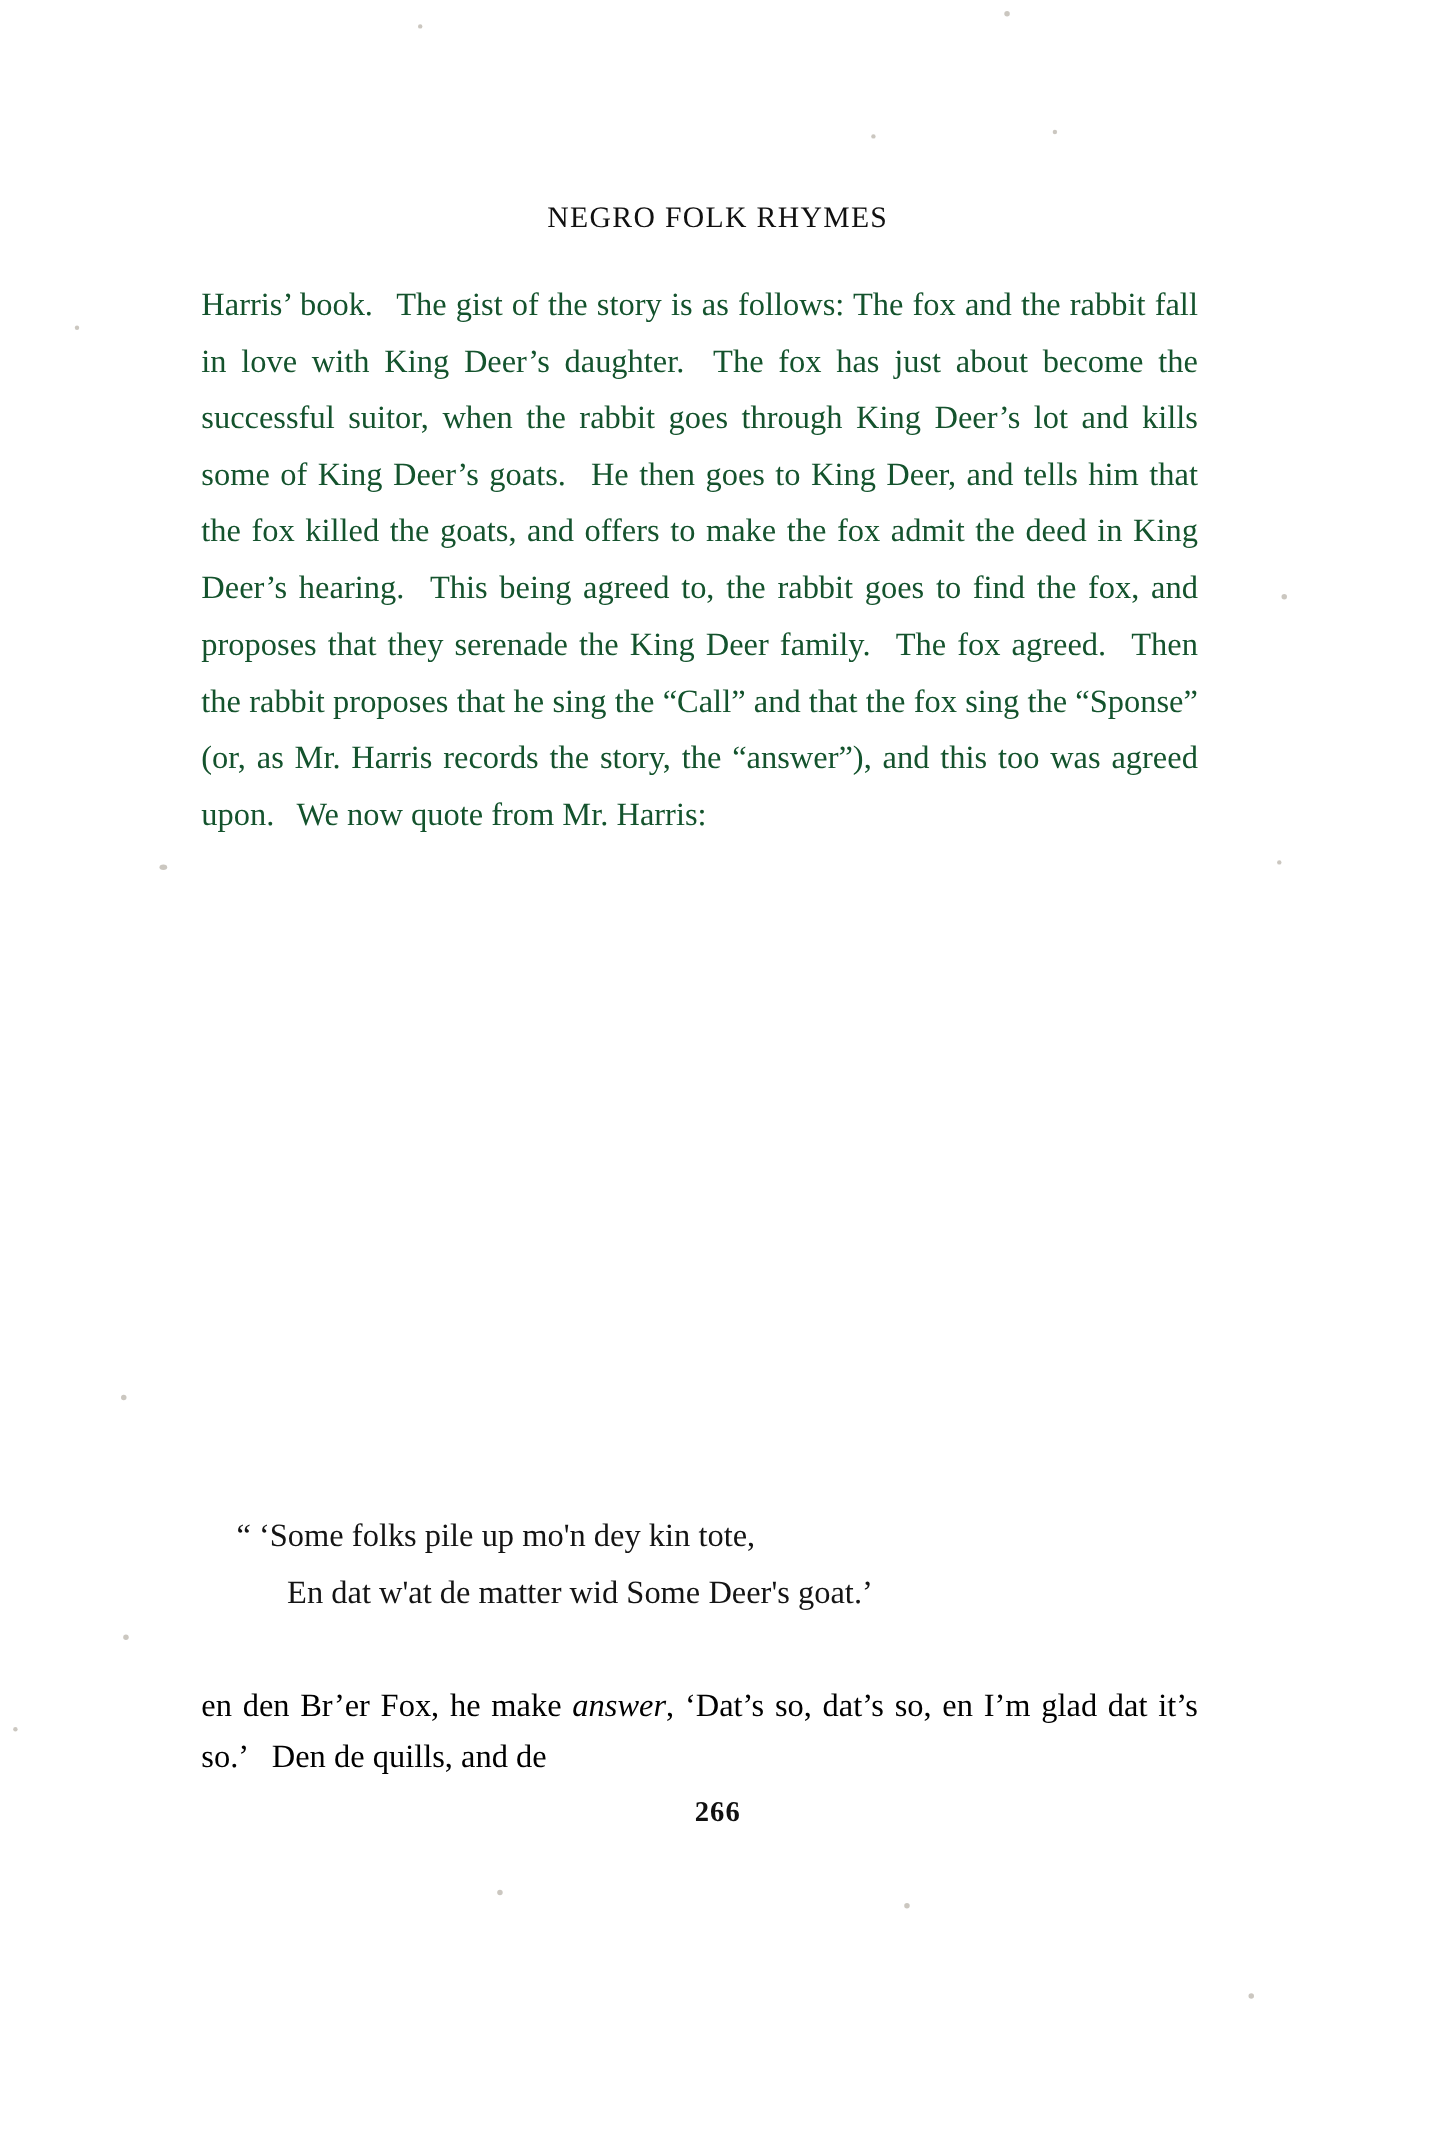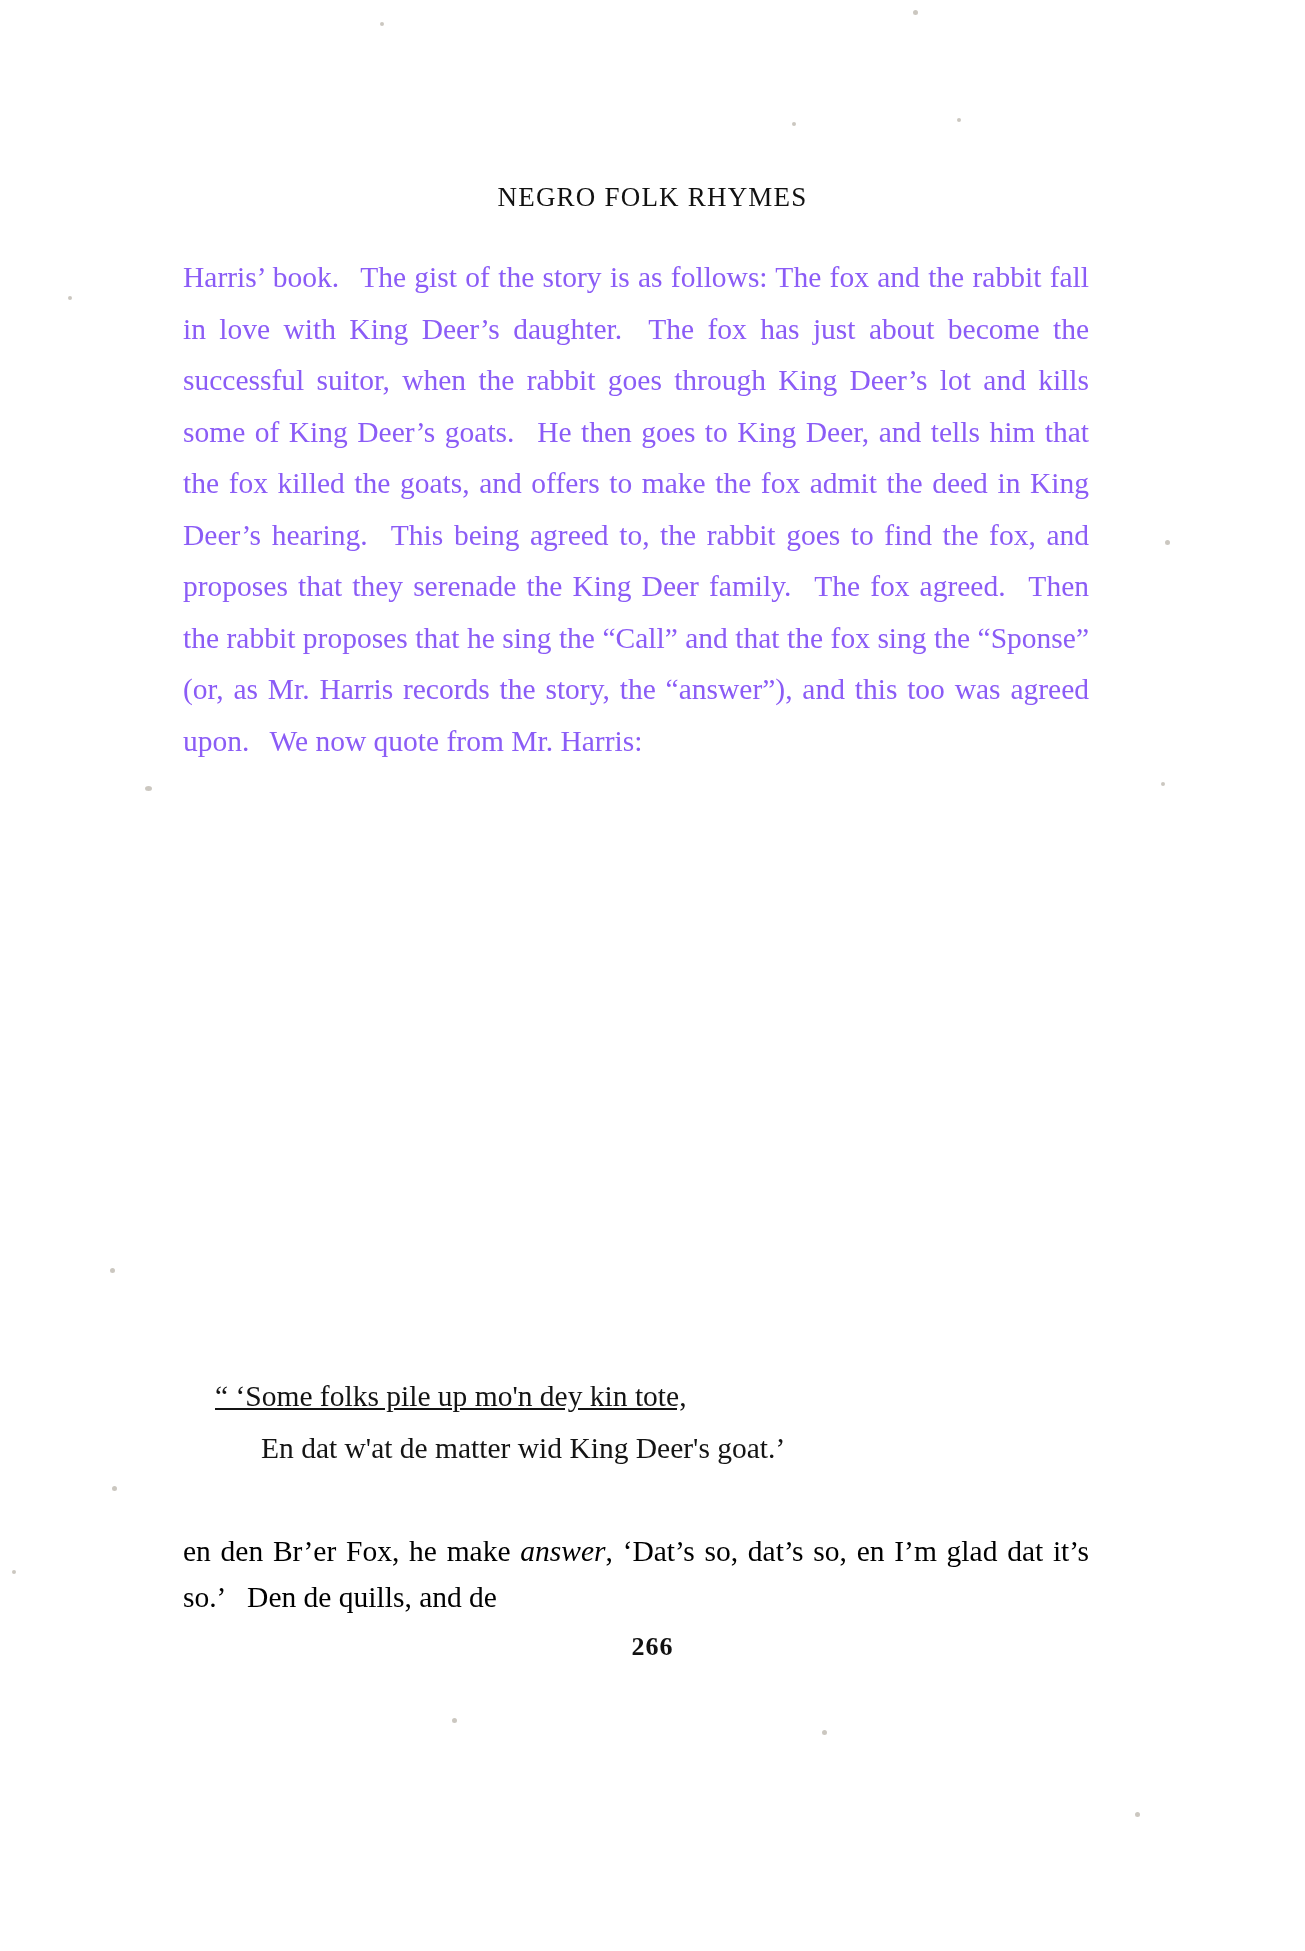--- a/index.html
+++ b/index.html
@@ -34,38 +34,38 @@
   }
   .body-block {
     position: absolute;
     left: 183px;
     width: 906px;
     top: 252px;
     font-size: 29.5px;
     line-height: 51.5px;
     text-align: justify;
     text-justify: inter-word;
-    color: #8b5cf6;
+    color: #14532d;
   }
   .body-block p {
     margin: 0;
   }
   .p-indent {
     text-indent: 46px;
   }
   .verse {
     position: absolute;
     left: 183px;
     width: 906px;
     top: 1370px;
     font-size: 29.5px;
     line-height: 52px;
     color: #141414;
   }
-  .verse .line1 { margin-left: 32px; text-decoration: underline; }
+  .verse .line1 { margin-left: 32px; }
   .verse .line2 { margin-left: 78px; }
   .tail {
     position: absolute;
     left: 183px;
     width: 906px;
     top: 1528px;
     font-size: 29.5px;
     line-height: 46px;
     text-align: justify;
     color: #000000;
@@ -100,21 +100,21 @@
 <div class="page">
 
   <div class="running-head">NEGRO FOLK RHYMES</div>
 
   <div class="body-block">
     <p>Harris’ book.<span class="sp"></span> The gist of the story is as follows: The fox and the rabbit fall in love with King Deer’s daughter.<span class="sp"></span> The fox has just about become the successful suitor, when the rabbit goes through King Deer’s lot and kills some of King Deer’s goats.<span class="sp"></span> He then goes to King Deer, and tells him that the fox killed the goats, and offers to make the fox admit the deed in King Deer’s hearing.<span class="sp"></span> This being agreed to, the rabbit goes to find the fox, and proposes that they serenade the King Deer family.<span class="sp"></span> The fox agreed.<span class="sp"></span> Then the rabbit proposes that he sing the “Call” and that the fox sing the “Sponse” (or, as Mr. Harris records the story, the “answer”), and this too was agreed upon.<span class="sp"></span> We now quote from Mr. Harris:</p>
   </div>
 
   <div class="verse">
     <div class="line1">“ ‘Some folks pile up mo'n dey kin tote,</div>
-    <div class="line2">En dat w'at de matter wid King Deer's goat.’</div>
+    <div class="line2">En dat w'at de matter wid Some Deer's goat.’</div>
   </div>
 
   <div class="tail">en den Br’er Fox, he make <em>answer</em>, ‘Dat’s so, dat’s so, en I’m glad dat it’s so.’<span class="sp"></span> Den de quills, and de</div>
 
   <div class="folio">266</div>
 
   <div class="speck" style="left:380px;top:22px;width:4px;height:4px;"></div>
   <div class="speck" style="left:913px;top:10px;width:5px;height:5px;"></div>
   <div class="speck" style="left:957px;top:118px;width:4px;height:4px;"></div>
   <div class="speck" style="left:792px;top:122px;width:4px;height:4px;"></div>

